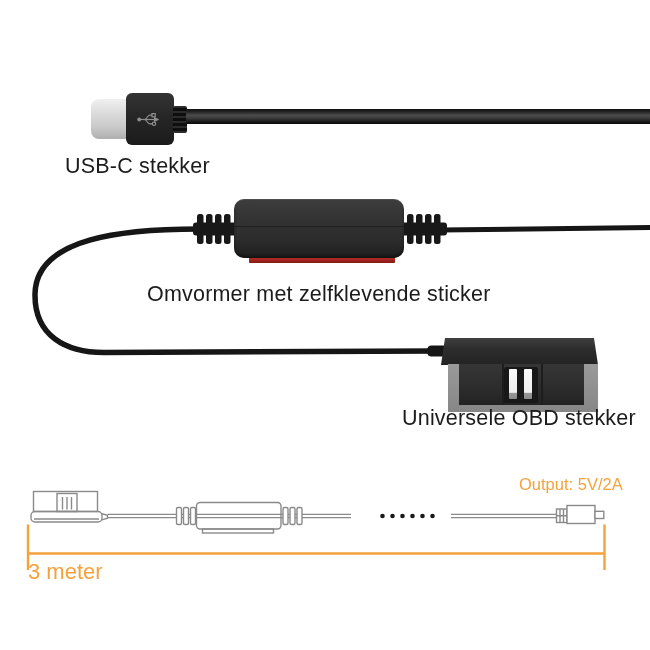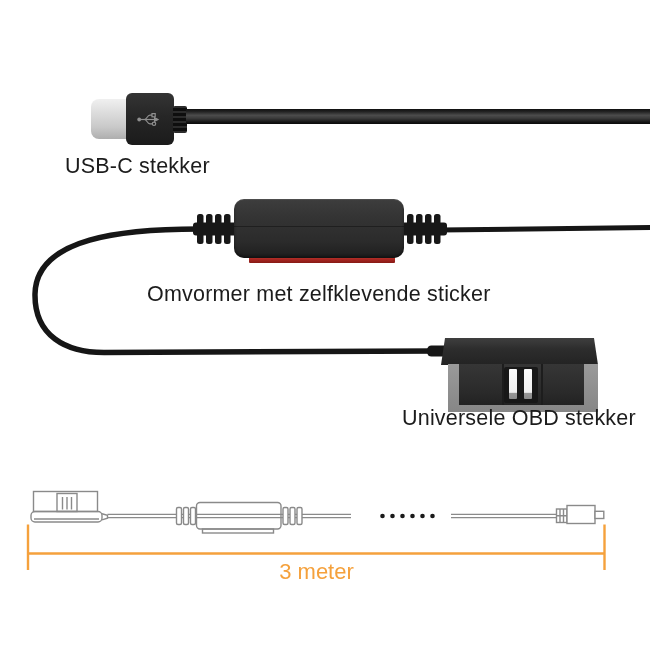--- a/index.html
+++ b/index.html
@@ -44,21 +44,21 @@
   .obd-pin.p1{left:5px;} .obd-pin.p2{left:20px;}
 
   
   .label{position:absolute;z-index:4;color:#1c1c1c;font-size:21.5px;letter-spacing:0.2px;white-space:nowrap;}
   .label-usb{left:65px;top:154px;}
   .label-conv{left:147px;top:282px;}
   .label-obd{left:402px;top:406px;}
   .olabel{position:absolute;z-index:4;color:#F5A13C;font-size:16.5px;white-space:nowrap;}
   .olabel.input{left:18px;top:461px;}
   .olabel.output{left:519px;top:475px;}
-  .olabel.meter{left:28px;top:559px;width:577px;text-align:center;font-size:22px;}
+  .olabel.meter{left:28px;top:559px;width:577px;text-align:left;font-size:22px;}
 </style>
 </head>
 <body>
 
 <div class="stage">
 
   <svg class="layer" width="650" height="650" viewBox="0 0 650 650">
 
     <path d="M 199 229 C 125 229 36 237 35 294 C 34.4 336 66 352.5 104 352.5 L 436 351" fill="none" stroke="#161616" stroke-width="5.5" stroke-linecap="round"></path>
 
@@ -165,15 +165,16 @@
       <circle cx="432.5" cy="516" r="2.3"></circle>
     </g>
 
     <g stroke="#F5A13C" stroke-width="2.4" fill="none">
       <path d="M28 524.5 V570"></path>
       <path d="M604.5 524.5 V570"></path>
       <path d="M28 553.5 H604.5"></path>
     </g>
   </svg>
 
+  <div class="olabel output">Output: 5V/2A</div>
   <div class="olabel meter">3 meter</div>
 
 </div>
 
 </body></html>

